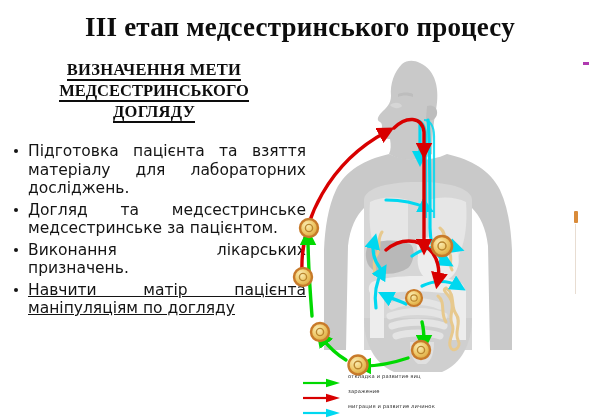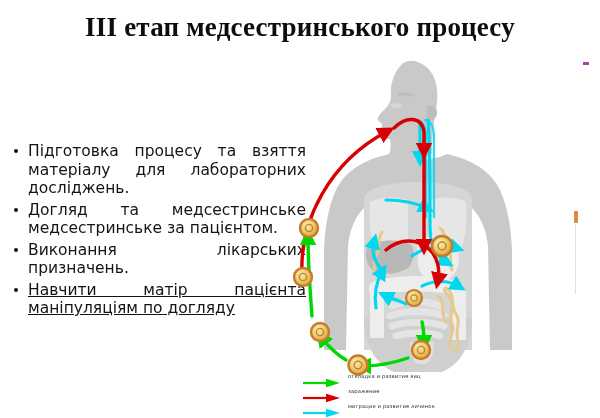--- a/index.html
+++ b/index.html
@@ -124,26 +124,29 @@
   .artifact { position: absolute; }
 </style>
 </head>
 <body>
 
 <div id="slide">
 
   <div id="title">III етап медсестринського процесу</div>
 
   <div id="subtitle">
+    <div class="l1"><span class="su">ВИЗНАЧЕННЯ  МЕТИ</span></div>
+    <div class="l2"><span class="su">МЕДСЕСТРИНСЬКОГО</span></div>
+    <div class="l3"><span class="su">ДОГЛЯДУ</span></div>
   </div>
 
   <div id="bullets">
     <div class="bullet">
       <span class="dot"></span>
-      <span class="txt">Підготовка процесу та взяття матеріалу для лабораторних досліджень.</span>
+      <span class="txt">Підготовка пацієнта та взяття матеріалу для лабораторних досліджень.</span>
     </div>
     <div class="bullet">
       <span class="dot"></span>
       <span class="txt">Догляд та медсестринське медсестринське за пацієнтом.</span>
     </div>
     <div class="bullet">
       <span class="dot"></span>
       <span class="txt">Виконання лікарських призначень.</span>
     </div>
     <div class="bullet last">

